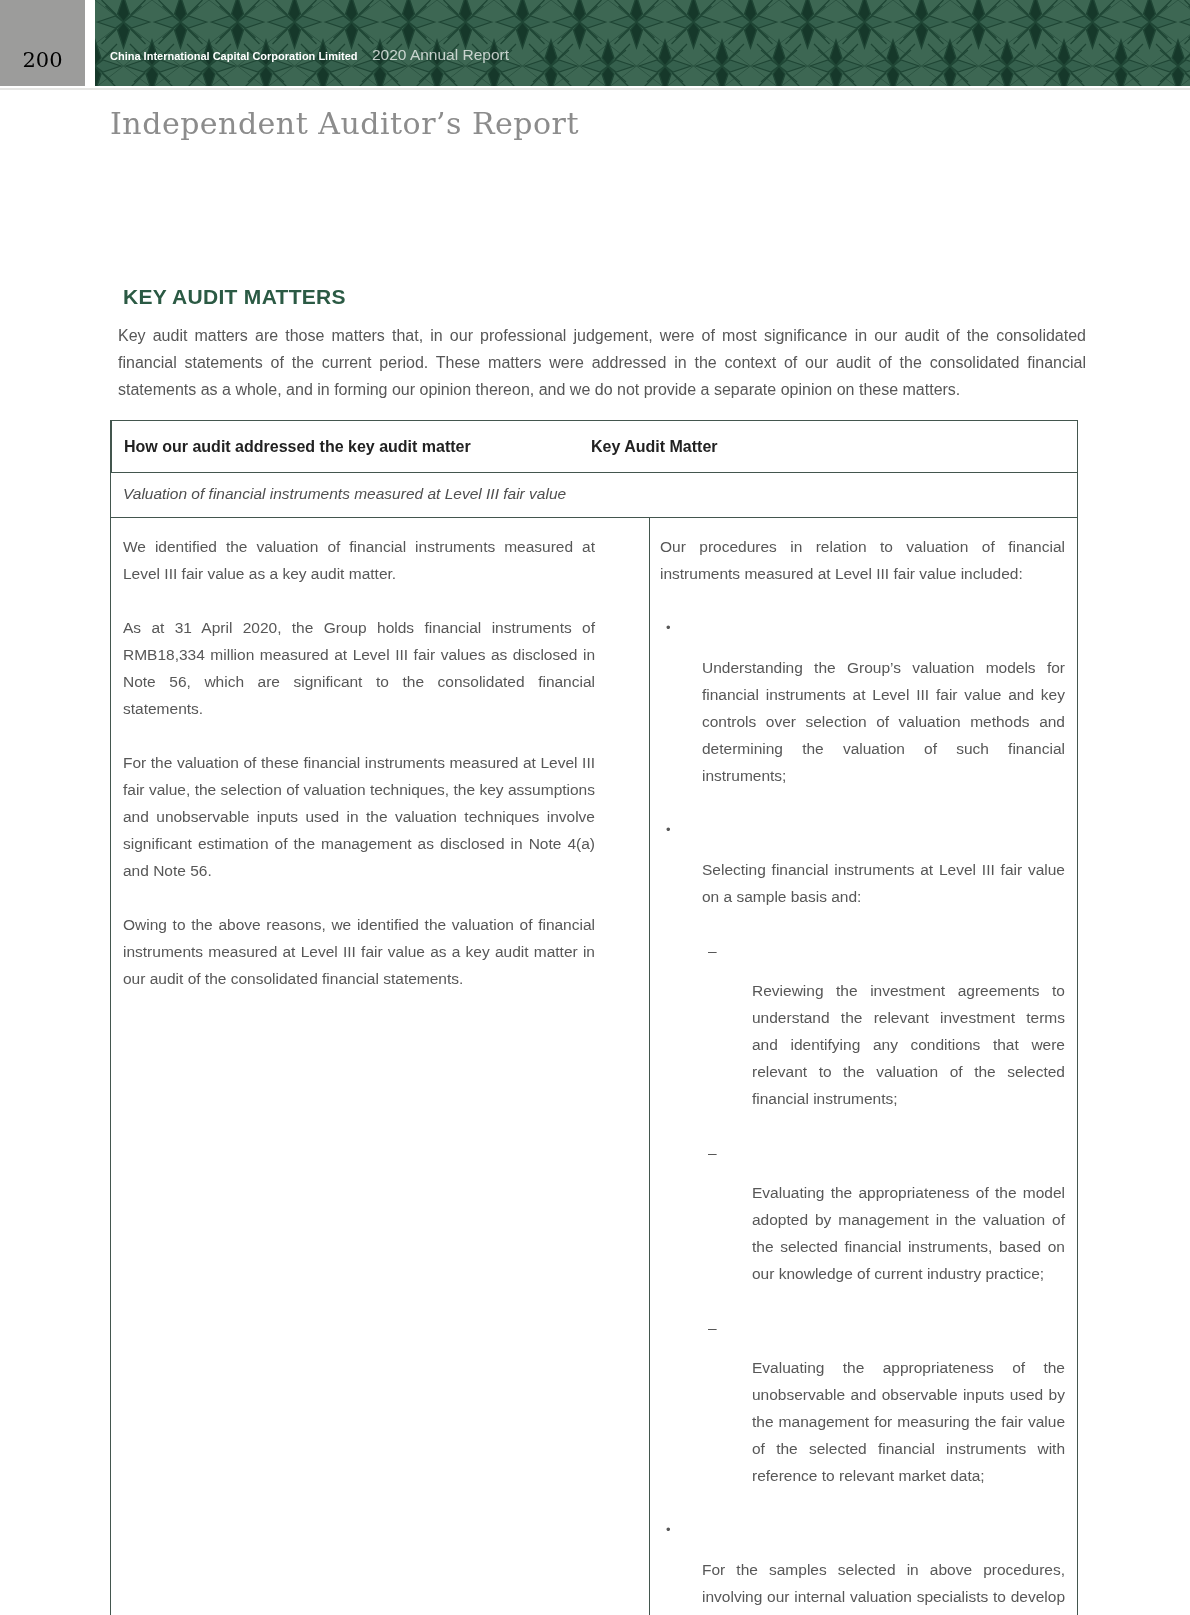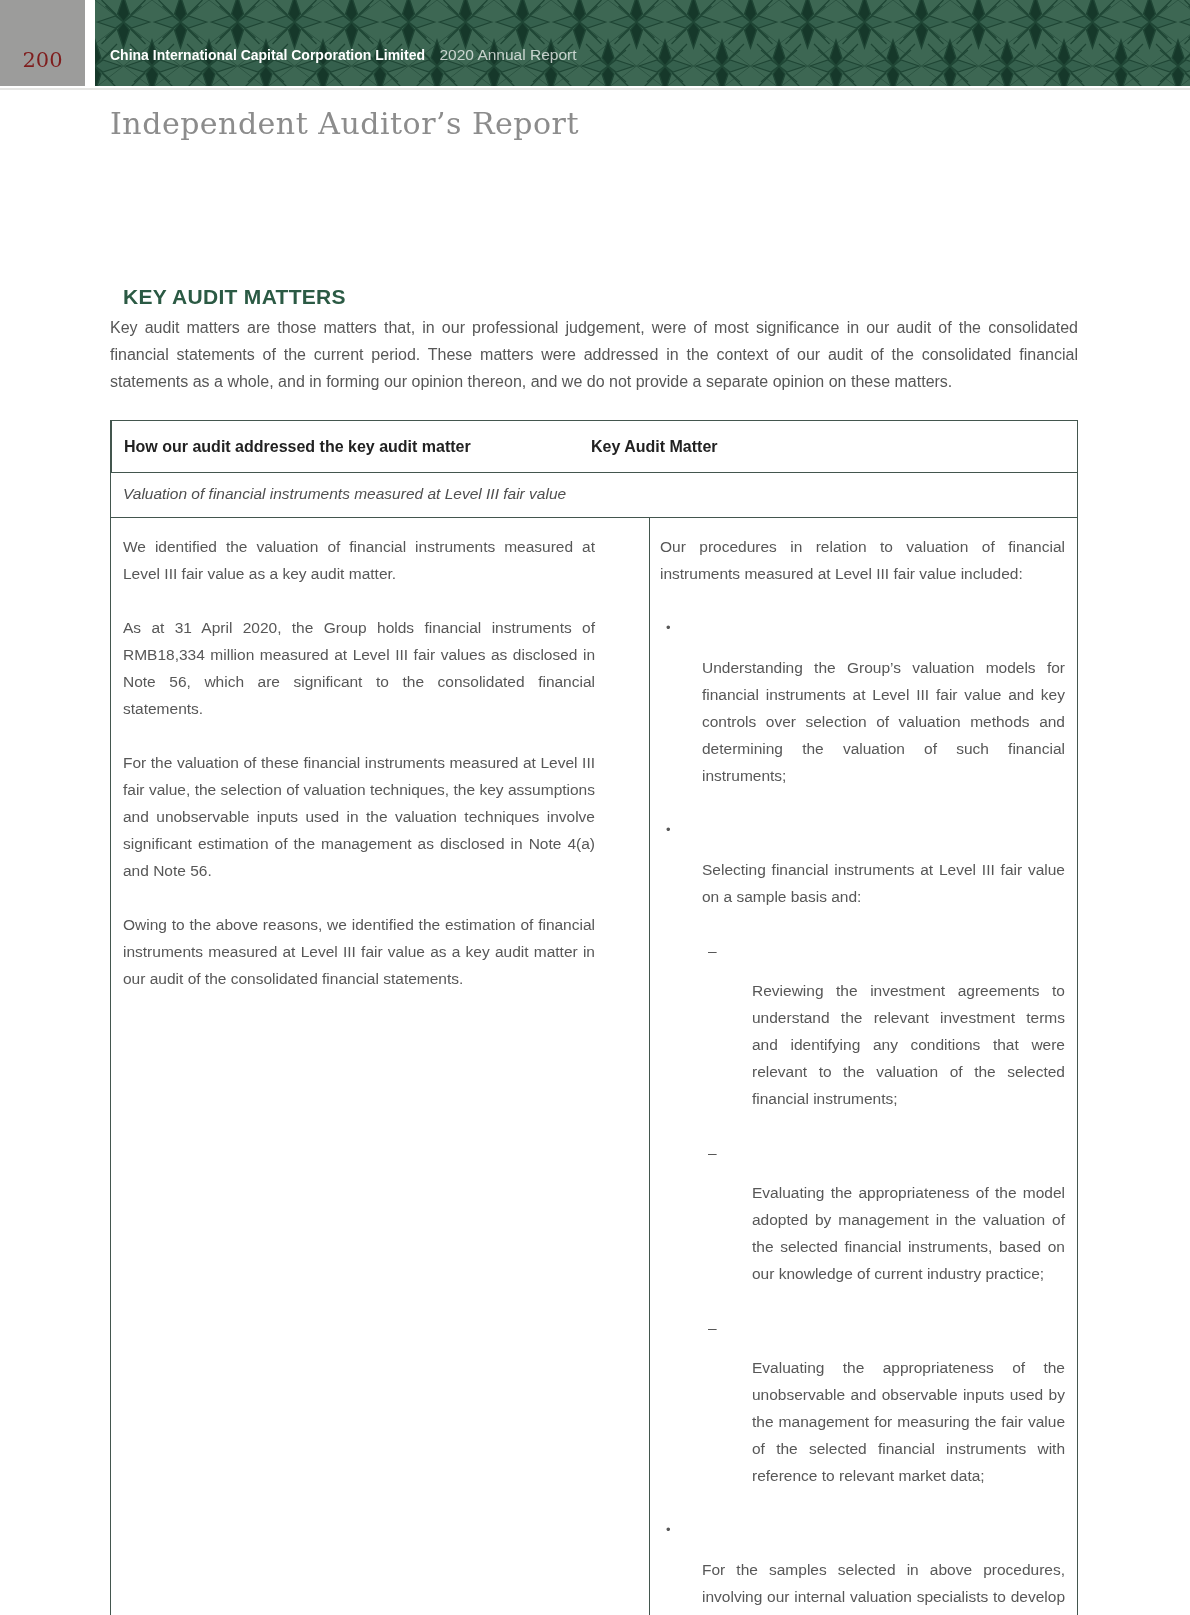--- a/index.html
+++ b/index.html
@@ -1,35 +1,35 @@
 <!DOCTYPE html>
 <html><head>
 <meta charset="utf-8">
 <style>
   html,body{margin:0;padding:0;background:#ffffff;}
   .page{position:relative;width:1190px;height:1615px;background:#ffffff;overflow:hidden;
         font-family:"Liberation Sans",sans-serif;}
 
   
   .page-num-box{position:absolute;left:0;top:0;width:85px;height:86px;background:#9C9C9B;
-        color:#7f1d1d;font-family:"DejaVu Serif",serif;font-size:21px;text-align:center;
+        color:#000000;font-family:"DejaVu Serif",serif;font-size:21px;text-align:center;
         padding-top:48px;box-sizing:border-box;}
   .band{position:absolute;left:95px;top:0;right:0;height:86px;background:#3D6753;overflow:hidden;}
   .band svg{position:absolute;left:0;top:0;}
   .band-text{position:absolute;left:15px;top:46px;white-space:nowrap;z-index:2;}
-  .company{color:#ffffff;font-weight:bold;font-size:14px;text-align:center;}
+  .company{color:#ffffff;font-weight:bold;font-size:11px;text-align:center;}
   .report{color:rgba(255,255,255,0.72);font-size:15.5px;margin-left:10px;margin-top:12px;}
   .header-rule{position:absolute;top:88px;left:0;width:100%;height:2px;background:#E6E6E4;}
 
   
   .doc-title{position:absolute;left:110px;top:106px;margin:0;font-family:"DejaVu Serif",serif;
         font-weight:normal;font-size:30px;color:#8C8C8C;letter-spacing:0.5px;}
   .section-heading{position:absolute;left:110px;top:272px;margin:13px;font-size:21px;
         font-weight:bold;color:#2B5A44;letter-spacing:0.3px;}
-  .intro{position:absolute;left:110px;top:314px;width:968px;margin:0;font-size:16px;
+  .intro{position:absolute;left:110px;top:314px;width:968px;margin:8px;font-size:16px;
         line-height:27px;color:#575757;text-align:justify;}
 
   
   .kam-table{position:absolute;left:110px;top:420px;width:968px;box-sizing:border-box;
         border:1.5px solid #43564E;color:#575757;}
   .t-header{display:flex;height:52px;box-sizing:border-box;border-bottom:1.5px solid #43564E;}
   .t-header .c1{width:498px;box-sizing:border-box;}
   .t-header .c2{flex:1;border-left:1.5px solid #43564E;box-sizing:border-box;}
   .t-header .t-cell{padding:17px 12px 0;font-weight:bold;color:#222222;font-size:16px;}
   .t-matter{height:45px;box-sizing:border-box;border-bottom:1.5px solid #43564E;
@@ -103,21 +103,21 @@
       </div>
     </div>
     <div class="t-matter">
       <span>Valuation of financial instruments measured at Level III fair value</span>
     </div>
     <div class="t-body">
       <div class="c1">
           <p class="para">We identified the valuation of financial instruments measured at Level III fair value as a key audit matter.</p>
           <p class="para">As at 31 April 2020, the Group holds financial instruments of RMB18,334 million measured at Level III fair values as disclosed in Note 56, which are significant to the consolidated financial statements.</p>
           <p class="para">For the valuation of these financial instruments measured at Level III fair value, the selection of valuation techniques, the key assumptions and unobservable inputs used in the valuation techniques involve significant estimation of the management as disclosed in Note 4(a) and Note 56.</p>
-          <p class="para">Owing to the above reasons, we identified the estimation of financial instruments measured at Level III fair value as a key audit matter in our audit of the consolidated financial statements.</p>
+          <p class="para">Owing to the above reasons, we identified the valuation of financial instruments measured at Level III fair value as a key audit matter in our audit of the consolidated financial statements.</p>
         </div>
       <div class="c2">
         <p class="para">Our procedures in relation to valuation of financial instruments measured at Level III fair value included:</p>
         <div>
             <div class="item lvl-bullet">
               <span class="marker">•</span>
               <div class="itext">Understanding the Group’s valuation models for financial instruments at Level III fair value and key controls over selection of valuation methods and determining the valuation of such financial instruments;</div>
             </div>
             <div class="item lvl-bullet">
               <span class="marker">•</span>

